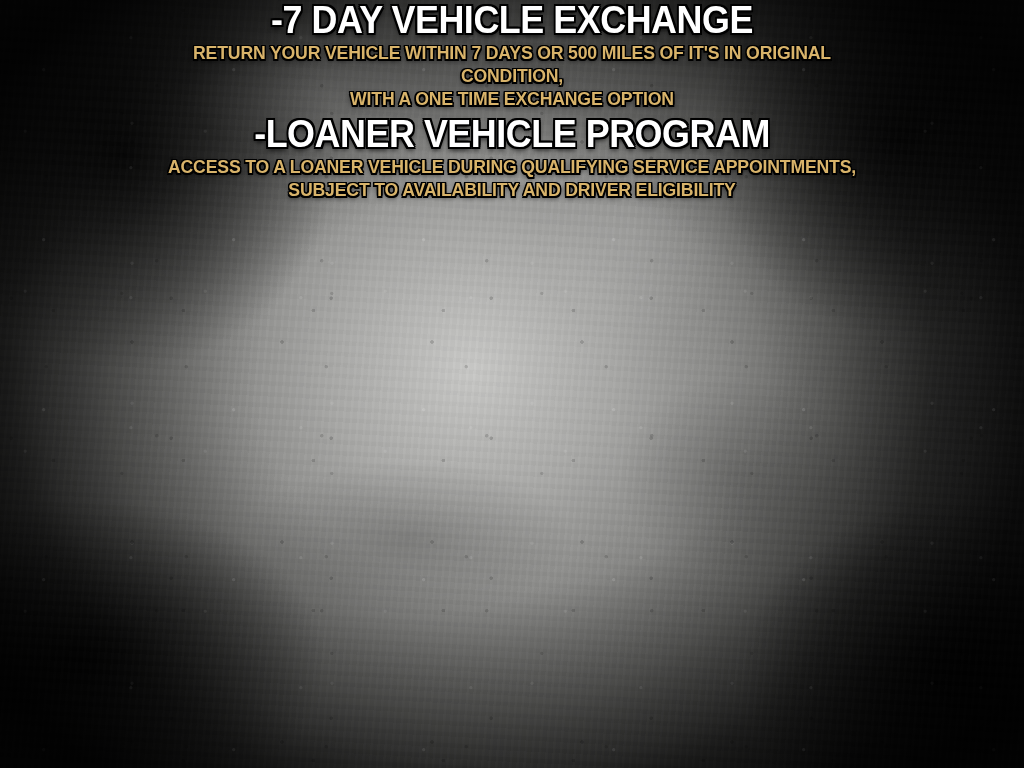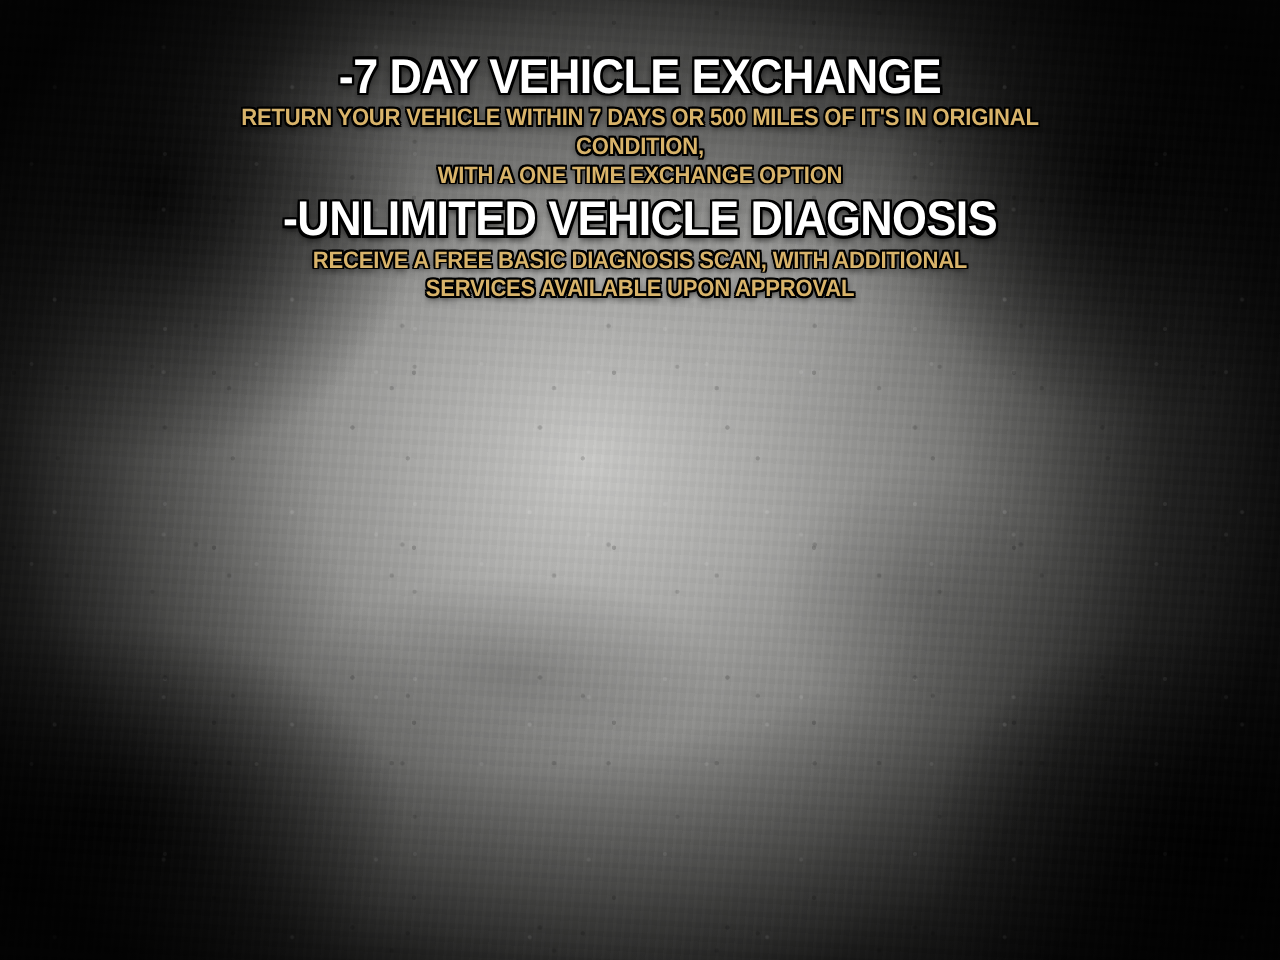--- a/index.html
+++ b/index.html
@@ -81,21 +81,20 @@
       radial-gradient(ellipse 62% 66% at 50% 50%, rgba(0,0,0,0) 40%, rgba(0,0,0,0.35) 74%, rgba(0,0,0,0.85) 100%);
   }
 
   
   .content {
     position: absolute;
     inset: 0;
     display: flex;
     flex-direction: column;
     align-items: flex-start;
-    padding-top: 42px;
     box-sizing: border-box;
   }
 
   .block {
     width: 100%;
     text-align: center;
   }
 
   .heading {
     display: block;
@@ -148,23 +147,23 @@
 
   <div class="content">
 
     <div class="block">
       <span class="heading">-7 DAY VEHICLE EXCHANGE</span>
       <span class="sub sub-line">RETURN YOUR VEHICLE WITHIN 7 DAYS OR 500 MILES OF IT'S IN ORIGINAL CONDITION,</span>
       <span class="sub sub-line">WITH A ONE TIME EXCHANGE OPTION</span>
     </div>
 
 
+    <div class="block">
+      <span class="heading">-LOANER VEHICLE PROGRAM</span>
+      <span class="sub sub-line">ACCESS TO A LOANER VEHICLE DURING QUALIFYING SERVICE APPOINTMENTS,</span>
+      <span class="sub sub-line">SUBJECT TO AVAILABILITY AND DRIVER ELIGIBILITY</span>
+    </div>
 
-    <div class="block">
-      <span class="heading">-UNLIMITED VEHICLE DIAGNOSIS</span>
-      <span class="sub sub-line">RECEIVE A FREE BASIC DIAGNOSIS SCAN, WITH ADDITIONAL</span>
-      <span class="sub sub-line">SERVICES AVAILABLE UPON APPROVAL</span>
-    </div>
 
 
 
   </div>
 </div>
 
 </body></html>

